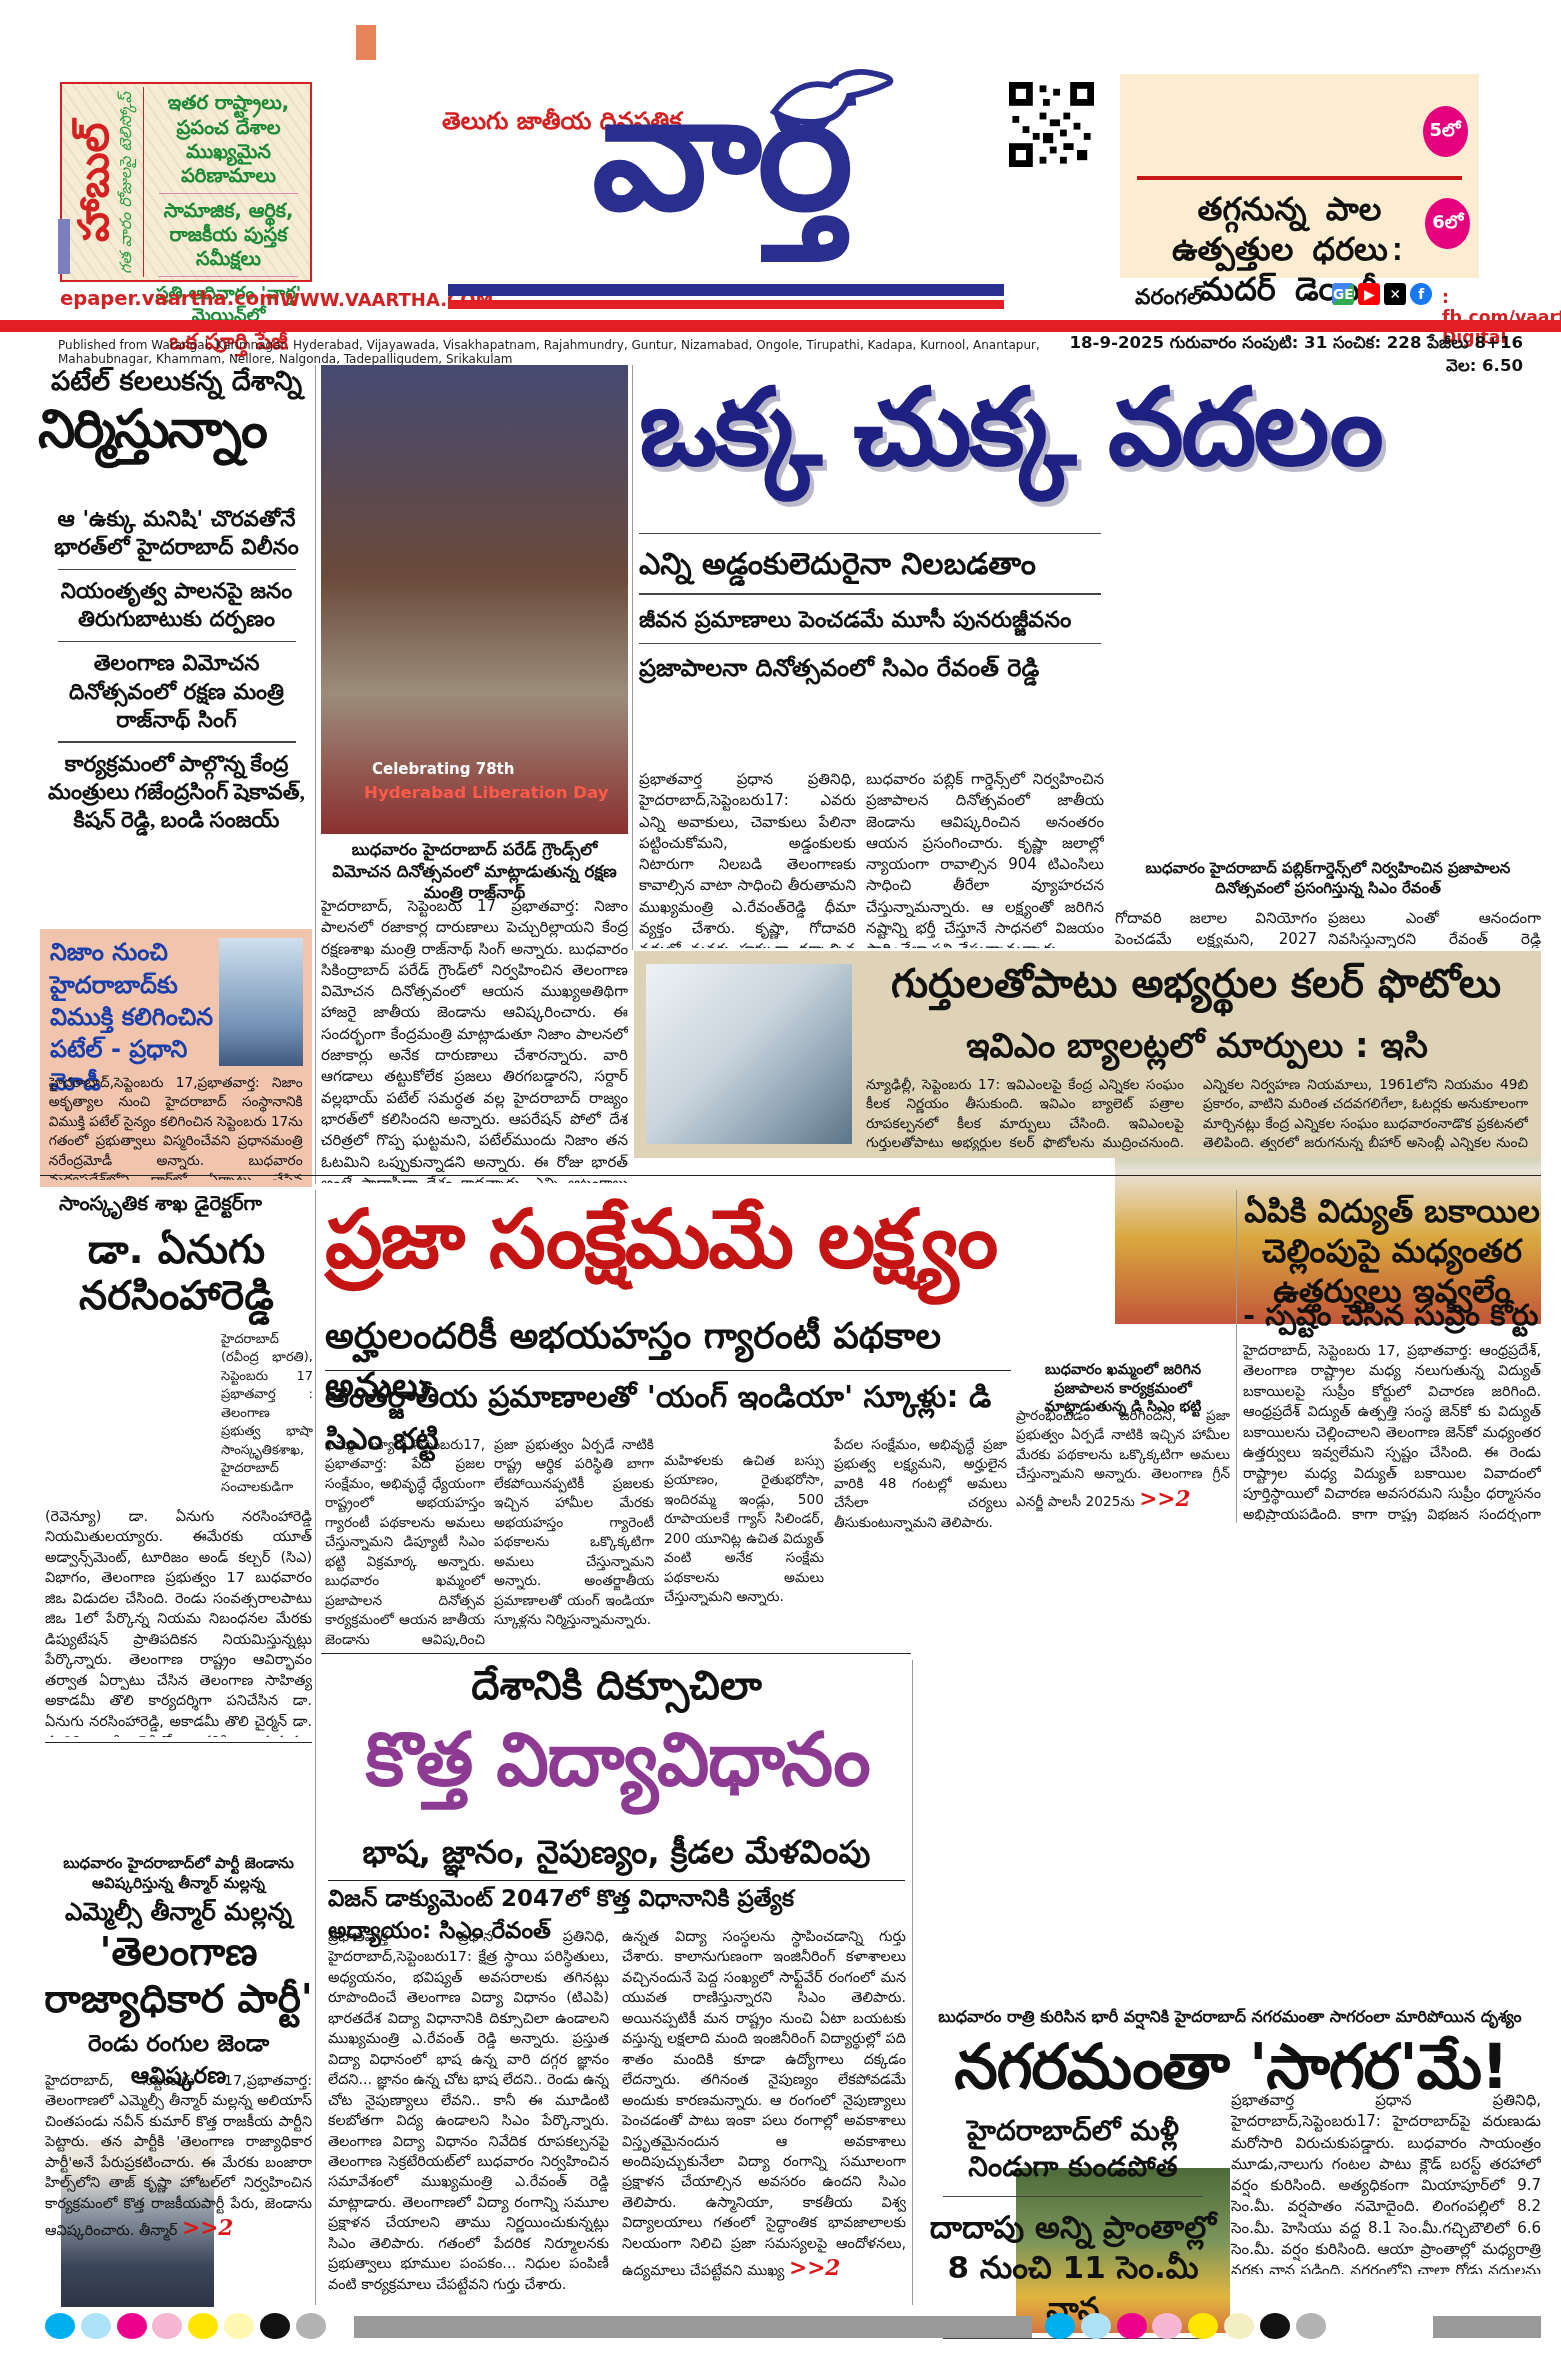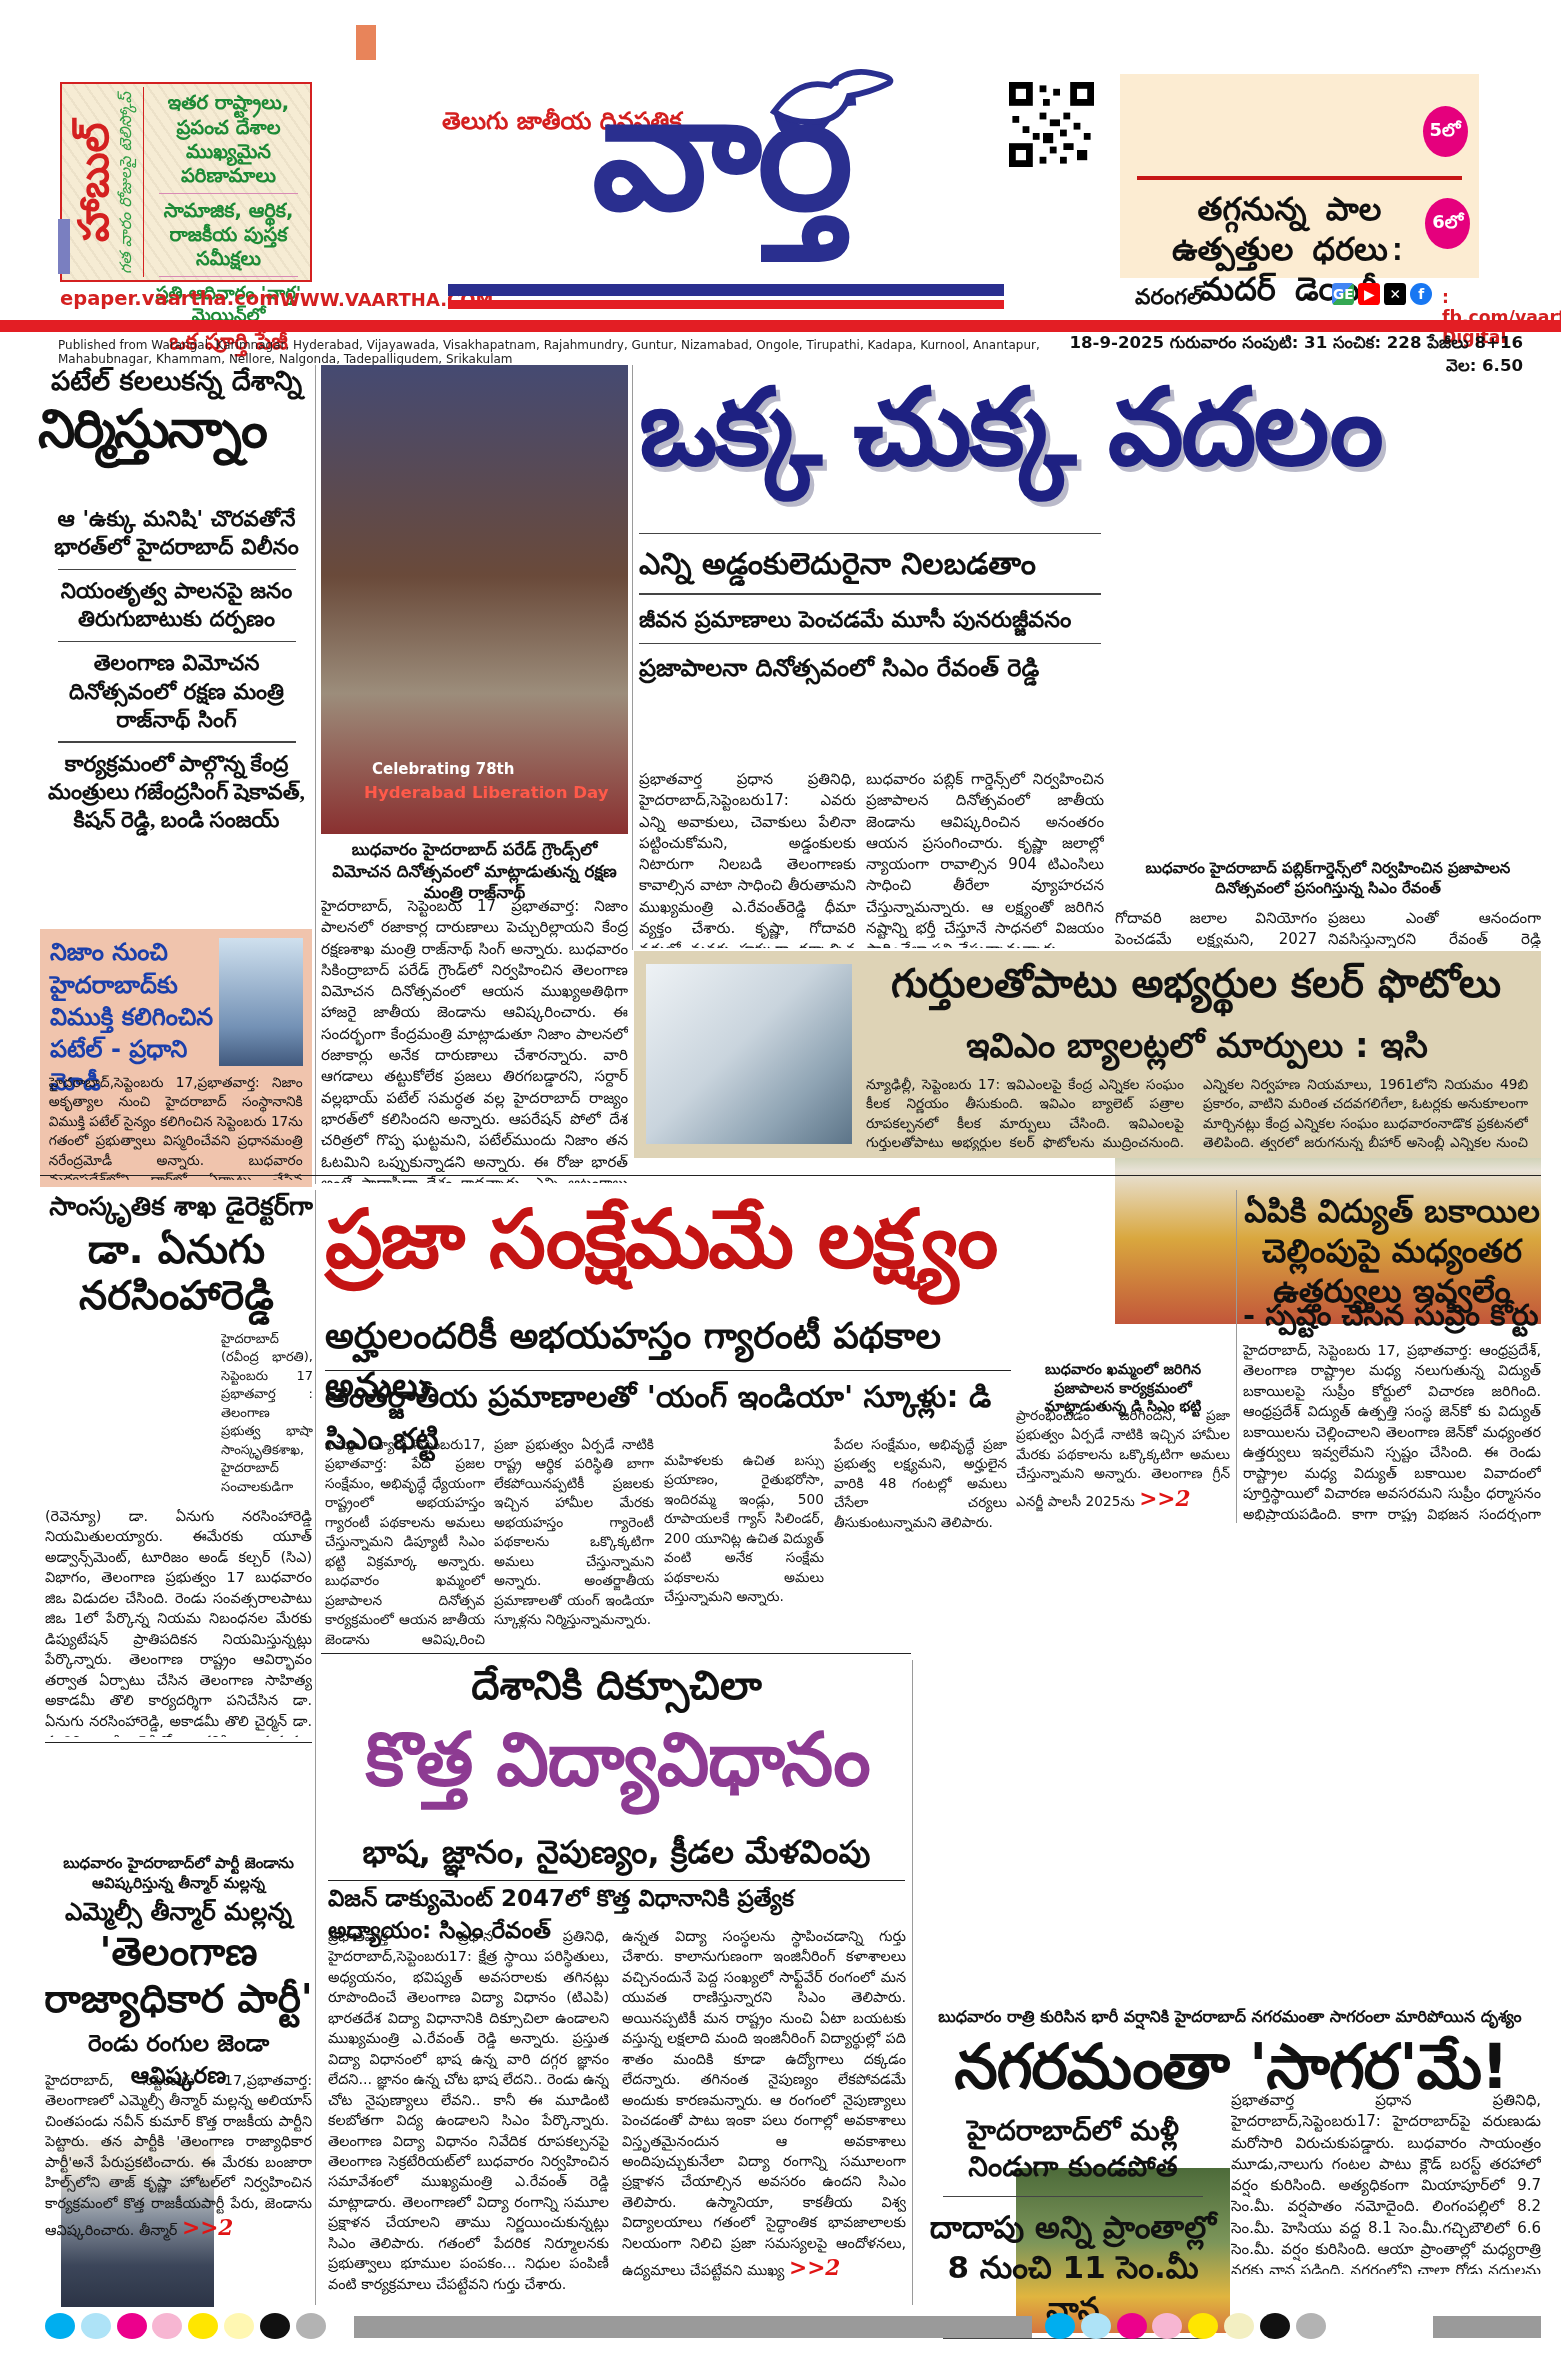--- a/index.html
+++ b/index.html
@@ -181,21 +181,21 @@
     <div class="abs photo" style="left:12.3px;top:13px;width:206px;height:180px;background:linear-gradient(135deg,#eef2f5 0%,#c9d4dd 45%,#8ea3b3 75%,#5c7488 100%);"></div>
     <div class="abs b ctr" style="left:230px;top:8.7px;width:664px;font-size:40px;">గుర్తులతోపాటు అభ్యర్థుల కలర్ ఫొటోలు</div>
     <div class="abs b ctr" style="left:260px;top:74px;width:606px;font-size:34px;">ఇవిఎం బ్యాలట్లలో మార్పులు : ఇసి</div>
     <div class="abs body-txt just" style="left:232px;top:124px;width:318px;height:76px;font-size:13.7px;">న్యూఢిల్లీ, సెప్టెంబరు 17: ఇవిఎంలపై కేంద్ర ఎన్నికల సంఘం కీలక నిర్ణయం తీసుకుంది. ఇవిఎం బ్యాలెట్ పత్రాల రూపకల్పనలో కీలక మార్పులు చేసింది. ఇవిఎంలపై గుర్తులతోపాటు అభ్యర్థుల కలర్ ఫొటోలను ముద్రించనుంది. ఈ మేరకు ఇవిఎం బ్యాలెట్ పత్రాలను రూపకల్పన, ముద్రణకు సంబంధించిన మార్గదర్శకాలను సవరించింది.</div>
     <div class="abs body-txt just" style="left:569px;top:124px;width:325px;height:76px;font-size:13.7px;"><span>ఎన్నికల నిర్వహణ నియమాలు, 1961లోని నియమం 49బి ప్రకారం, వాటిని మరింత చదవగలిగేలా, ఓటర్లకు అనుకూలంగా మార్చినట్లు కేంద్ర ఎన్నికల సంఘం బుధవారంనాడొక ప్రకటనలో తెలిపింది. త్వరలో జరుగనున్న బీహార్ అసెంబ్లీ ఎన్నికల నుంచి అమలు చేయనున్నట్లు వెల్లడించింది. ఇసి కథనం ప్రకారం, కొత్త బ్యాలెట్</span> </div>
   </div>
 
   <div class="abs rule" style="left:40px;top:1175px;width:1501px;height:1.4px;"></div>
   <div class="abs vline" style="left:315px;top:1190px;height:1115px;"></div>
 
-  <div class="abs b ctr" style="left:40px;top:1191px;width:273px;font-size:26px;text-align:right;">సాంస్కృతిక శాఖ డైరెక్టర్‌గా</div>
+  <div class="abs b ctr" style="left:24px;top:1191px;width:273px;font-size:20px;">సాంస్కృతిక శాఖ డైరెక్టర్‌గా</div>
   <div class="abs b ctr" style="left:40px;top:1226px;width:273px;font-size:40px;line-height:1.15;">
     <div>డా. ఏనుగు</div>
     <div>నరసింహారెడ్డి</div>
   </div>
   <div class="abs photo" style="left:61px;top:1330px;width:153px;height:167px;background:linear-gradient(180deg,#ece7de 18%,#8a939f 45%,#3c465a 75%,#2c3446 100%);"></div>
   <div class="abs body-txt just" style="left:221px;top:1330px;width:92px;height:167px;font-size:13px;">హైదరాబాద్ (రవీంద్ర భారతి), సెప్టెంబరు 17 ప్రభాతవార్త : తెలంగాణ ప్రభుత్వ భాషా సాంస్కృతికశాఖ, హైదరాబాద్ సంచాలకుడిగా మహాబూబ్‌నగర్ అదనపు కలెక్టర్</div>
   <div class="abs body-txt just" style="left:45px;top:1506px;width:267px;height:231px;font-size:14.4px;">(రెవెన్యూ) డా. ఏనుగు నరసింహారెడ్డి నియమితులయ్యారు. ఈమేరకు యూత్ అడ్వాన్స్‌మెంట్, టూరిజం అండ్ కల్చర్ (సిఎ) విభాగం, తెలంగాణ ప్రభుత్వం 17 బుధవారం జిఒ విడుదల చేసింది. రెండు సంవత్సరాలపాటు జిఒ 1లో పేర్కొన్న నియమ నిబంధనల మేరకు డిప్యుటేషన్ ప్రాతిపదికన నియమిస్తున్నట్లు పేర్కొన్నారు. తెలంగాణ రాష్ట్రం ఆవిర్భావం తర్వాత ఏర్పాటు చేసిన తెలంగాణ సాహిత్య అకాడమీ తొలి కార్యదర్శిగా పనిచేసిన డా. ఏనుగు నరసింహారెడ్డి, అకాడమీ తొలి చైర్మన్ డా. నందిని సిధారెడ్డితో కలిసి ప్రభుత్వం ప్రతిష్టాత్మకంగా నిర్వహించిన ప్రపంచ తెలుగు మహాసభలను విజయవంతంగా జరిపించి పేరుప్రఖ్యాతులు పొందారు.</div>
 
   <div class="abs b" style="left:325px;top:1192px;width:686px;color:#c41414;font-size:81px;white-space:nowrap;letter-spacing:-2.2px;">ప్రజా సంక్షేమమే లక్ష్యం</div>
   <div class="abs b" style="left:325px;top:1315px;width:686px;font-size:36px;">అర్హులందరికీ అభయహస్తం గ్యారంటీ పథకాల అమలు</div>

